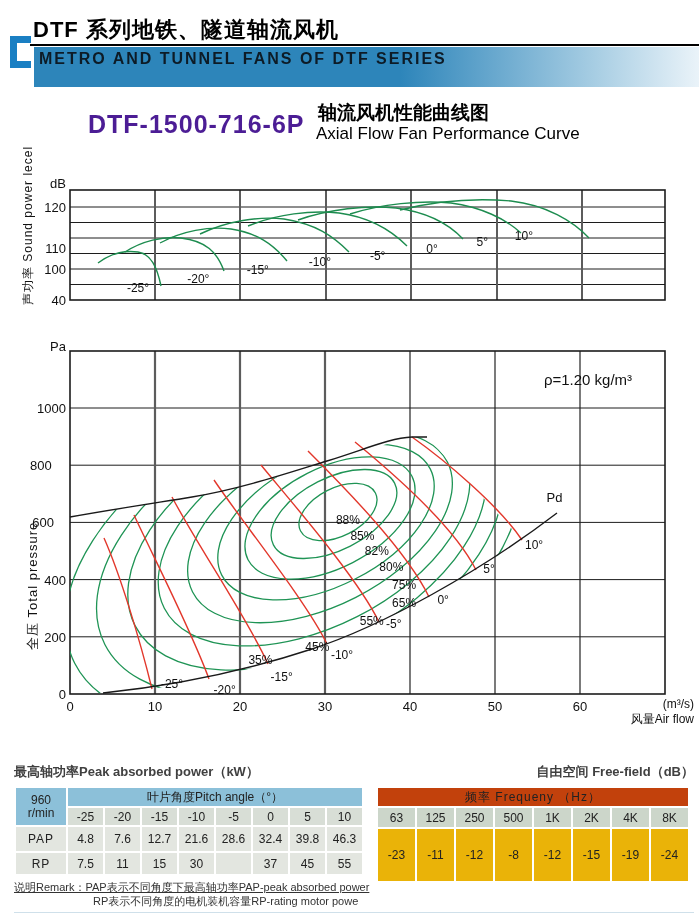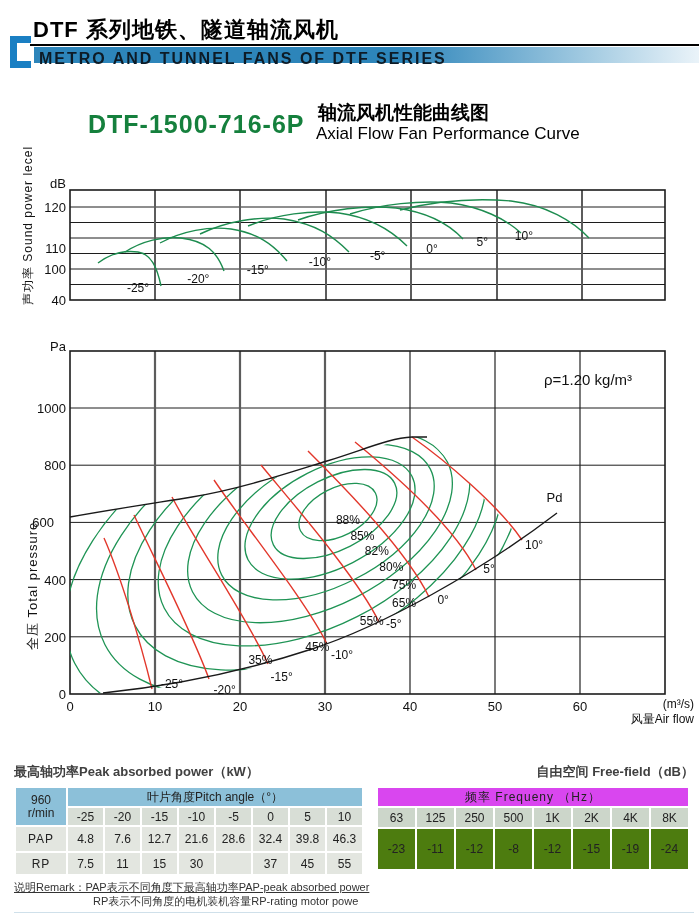--- a/index.html
+++ b/index.html
@@ -6,27 +6,27 @@
   body{width:699px;height:923px;position:relative;overflow:hidden;
        font-family:"Liberation Sans","DejaVu Sans",sans-serif;color:#111;}
   .abs{position:absolute;}
 
   
   .bracket-v{left:10px;top:36px;width:7px;height:32px;background:#1a7fc3;}
   .bracket-a{left:10px;top:36px;width:21px;height:7px;background:#1a7fc3;}
   .bracket-b{left:10px;top:61px;width:21px;height:7px;background:#1a7fc3;}
   .main-title{left:33px;top:15px;font-size:22px;font-weight:bold;letter-spacing:1px;color:#000;white-space:nowrap;}
   .title-rule{left:30px;top:44px;width:669px;height:2px;background:#000;}
-  .blue-bar{left:34px;top:47px;width:665px;height:16px;
+  .blue-bar{left:34px;top:47px;width:665px;height:40px;
             background:linear-gradient(to right,#2d85ba 0%,#2d85ba 55%,#aacfe4 85%,#eaf3f9 100%);}
   .blue-bar span{display:block;padding-left:5px;line-height:24px;font-size:16px;font-weight:bold;
                  letter-spacing:2px;color:#0d1b26;white-space:nowrap;}
 
   
-  .model{left:88px;top:110px;font-size:25px;font-weight:bold;letter-spacing:1px;color:#15803d;white-space:nowrap;}
+  .model{left:88px;top:110px;font-size:25px;font-weight:bold;letter-spacing:1px;color:#4c1d95;white-space:nowrap;}
   .ct-cn{left:318px;top:100px;font-size:19px;font-weight:bold;color:#000;white-space:nowrap;}
   .ct-en{left:316px;top:124px;font-size:17px;color:#000;white-space:nowrap;}
 
   
   #chart-svg{left:0;top:0;}
   .axis-title{position:absolute;transform-origin:0 0;transform:rotate(-90deg);
               font-size:12px;letter-spacing:1px;white-space:nowrap;color:#111;}
   .clab{position:absolute;font-size:13px;white-space:nowrap;color:#111;}
   .clab.small{font-size:12px;}
 
@@ -37,23 +37,23 @@
   #power-table td{width:35px;}
   #power-table td.speed{width:50px;background:#8cc0d9;font-size:12px;line-height:13px;}
   #power-table td.hdr{background:#8cc0d9;height:18px;}
   #power-table td.ang{background:#d8ded6;height:17px;}
   #power-table td.lbl{background:#e3e6e0;letter-spacing:1px;}
   #power-table td.val{background:#e3e6e0;}
   #power-table tr.r3 td{height:24px;}
   #power-table tr.r4 td{height:21px;}
   #ff-table{left:376px;top:786px;}
   #ff-table td{width:37px;}
-  #ff-table td.hdr{background:#d946ef;height:18px;letter-spacing:1px;}
+  #ff-table td.hdr{background:#c2410c;height:18px;letter-spacing:1px;}
   #ff-table td.fq{background:#ccd6ca;height:19px;}
-  #ff-table td.fv{background:#4d7c0f;height:40px;}
+  #ff-table td.fv{background:#eab308;height:52px;}
   .tbl-title{font-size:13px;font-weight:bold;color:#404040;white-space:nowrap;}
   .tt-left{left:14px;top:763px;}
   .tt-right{left:376px;top:763px;width:318px;text-align:right;}
 
   
   .remark1{left:14px;top:880px;font-size:11px;color:#333;white-space:nowrap;text-decoration:underline;}
   .remark2{left:93px;top:894px;font-size:11px;color:#333;white-space:nowrap;}
   .footer-line{left:14px;top:912px;width:680px;height:1px;background:#cfe0ea;}
 </style>
 </head>
@@ -168,21 +168,21 @@
     <span class="clab small" style="left: 138px; top: 287.91px; transform: translate(-50%, -50%);">-25°</span>
     <span class="clab small" style="left: 198.35px; top: 278.92px; transform: translate(-50%, -50%);">-20°</span>
     <span class="clab small" style="left: 257.85px; top: 269.93px; transform: translate(-50%, -50%);">-15°</span>
     <span class="clab small" style="left: 319.9px; top: 261.87px; transform: translate(-50%, -50%);">-10°</span>
     <span class="clab small" style="left: 377.7px; top: 255.98px; transform: translate(-50%, -50%);">-5°</span>
     <span class="clab small" style="left: 432.1px; top: 248.85px; transform: translate(-50%, -50%);">0°</span>
     <span class="clab small" style="left: 482.25px; top: 242.03px; transform: translate(-50%, -50%);">5°</span>
     <span class="clab small" style="left: 523.9px; top: 236.14px; transform: translate(-50%, -50%);">10°</span>
     <span class="clab" style="left: 30px; top: 346px; width: 36px; text-align: right; transform: translateY(-50%);">Pa</span>
     <span class="clab" style="left: 30px; top: 408px; width: 36px; text-align: right; transform: translateY(-50%);">1000</span>
-    <span class="clab" style="left: 30px; top: 465.2px; width: 36px; text-align: right; transform: translateY(-50%);">800</span>
+    <span class="clab" style="left: 30px; top: 465.2px; width: 36px; text-align: left; transform: translateY(-50%);">800</span>
     <span class="clab" style="left: 18px; top: 522.4px; width: 36px; text-align: right; transform: translateY(-50%);">600</span>
     <span class="clab" style="left: 30px; top: 579.6px; width: 36px; text-align: right; transform: translateY(-50%);">400</span>
     <span class="clab" style="left: 30px; top: 636.8px; width: 36px; text-align: right; transform: translateY(-50%);">200</span>
     <span class="clab" style="left: 30px; top: 694px; width: 36px; text-align: right; transform: translateY(-50%);">0</span>
     <span class="clab" style="left: 70px; top: 706px; transform: translate(-50%, -50%);">0</span>
     <span class="clab" style="left: 155px; top: 706px; transform: translate(-50%, -50%);">10</span>
     <span class="clab" style="left: 240px; top: 706px; transform: translate(-50%, -50%);">20</span>
     <span class="clab" style="left: 325px; top: 706px; transform: translate(-50%, -50%);">30</span>
     <span class="clab" style="left: 410px; top: 706px; transform: translate(-50%, -50%);">40</span>
     <span class="clab" style="left: 495px; top: 706px; transform: translate(-50%, -50%);">50</span>

